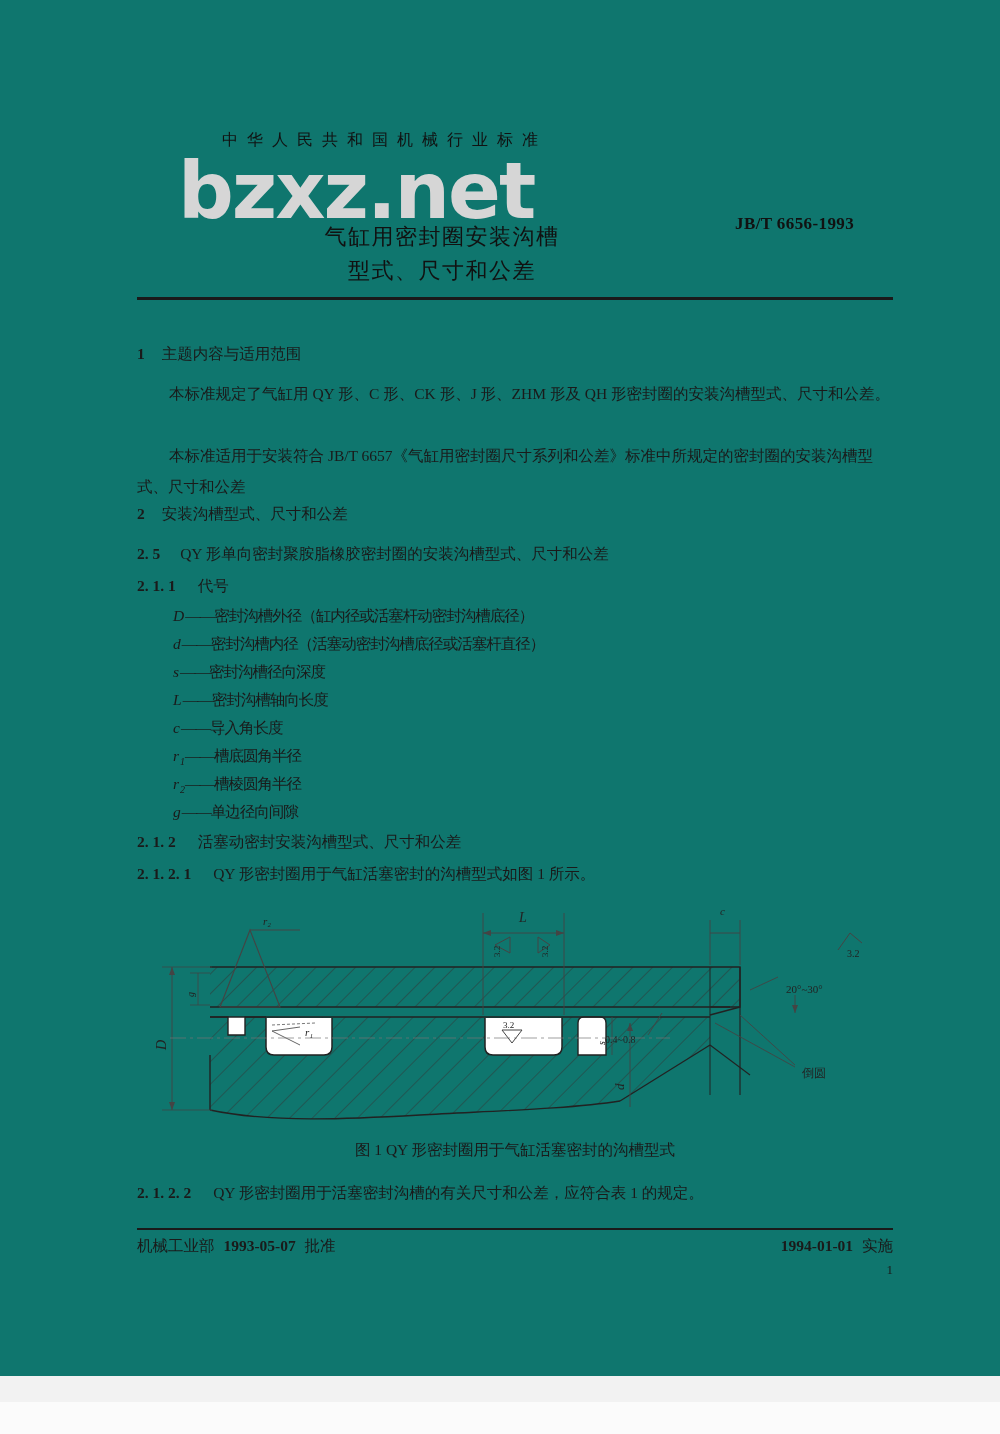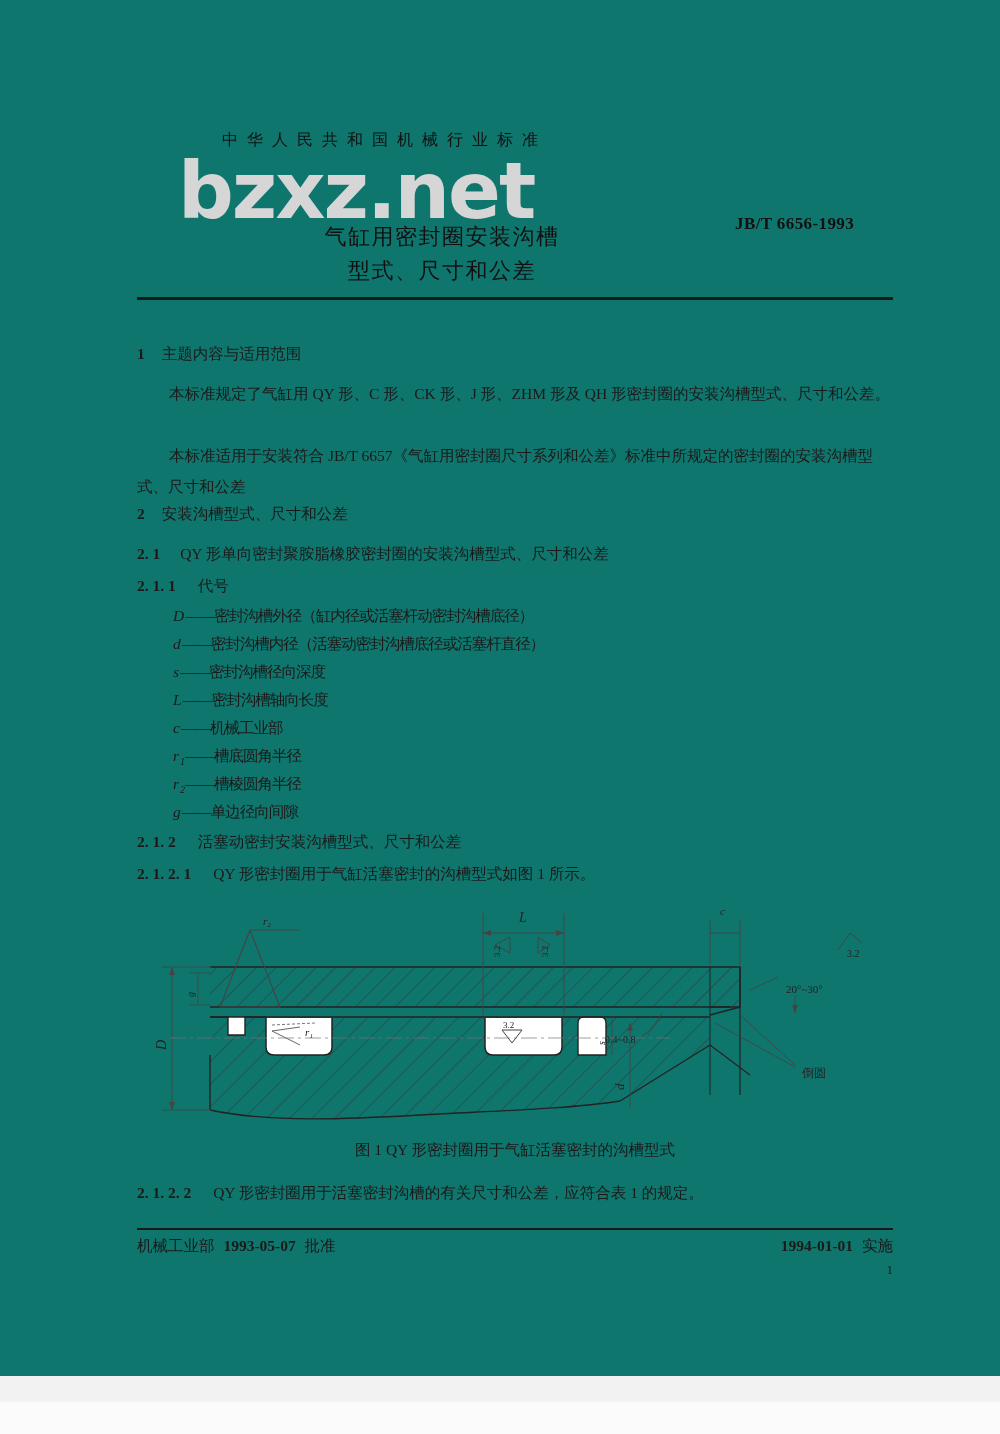--- a/index.html
+++ b/index.html
@@ -228,21 +228,21 @@
   <div class="para indent" style="left:137px; top:378px;">本标准规定了气缸用 QY 形、C 形、CK 形、J 形、ZHM 形及 QH 形密封圈的安装沟槽型式、尺寸和公差。</div>
 
   <div class="para indent" style="left:137px; top:440px;">本标准适用于安装符合 JB/T 6657《气缸用密封圈尺寸系列和公差》标准中所规定的密封圈的安装沟槽型式、尺寸和公差</div>
 
   <div class="sec" style="left:137px; top:501px;">
     <b>2</b>
     <span style="padding-left:13px;">安装沟槽型式、尺寸和公差</span>
   </div>
 
   <div class="sec" style="left:137px; top:541px;">
-    <b>2. 1</b>
+    <b>2. 5</b>
     <span style="padding-left:16px;">QY 形单向密封聚胺脂橡胶密封圈的安装沟槽型式、尺寸和公差</span>
   </div>
 
   <div class="sec" style="left:137px; top:573px;">
     <b>2. 1. 1</b>
     <span style="padding-left:18px;">代号</span>
   </div>
 
   <div class="sym" style="left:173px; top:630px;">
     <i>d</i><span class="dash">——密封沟槽内径（活塞动密封沟槽底径或活塞杆直径）</span>
@@ -250,21 +250,21 @@
   <div class="sym" style="left:173px; top:602px;">
     <i>D</i><span class="dash">——密封沟槽外径（缸内径或活塞杆动密封沟槽底径）</span>
   </div>
   <div class="sym" style="left:173px; top:658px;">
     <i>s</i><span class="dash">——密封沟槽径向深度</span>
   </div>
   <div class="sym" style="left:173px; top:686px;">
     <i>L</i><span class="dash">——密封沟槽轴向长度</span>
   </div>
   <div class="sym" style="left:173px; top:714px;">
-    <i>c</i><span class="dash">——机械工业部</span>
+    <i>c</i><span class="dash">——导入角长度</span>
   </div>
   <div class="sym" style="left:173px; top:742px;">
     <i>r</i><sub>1</sub><span class="dash">——槽底圆角半径</span>
   </div>
   <div class="sym" style="left:173px; top:770px;">
     <i>r</i><sub>2</sub><span class="dash">——槽棱圆角半径</span>
   </div>
   <div class="sym" style="left:173px; top:798px;">
     <i>g</i><span class="dash">——单边径向间隙</span>
   </div>

